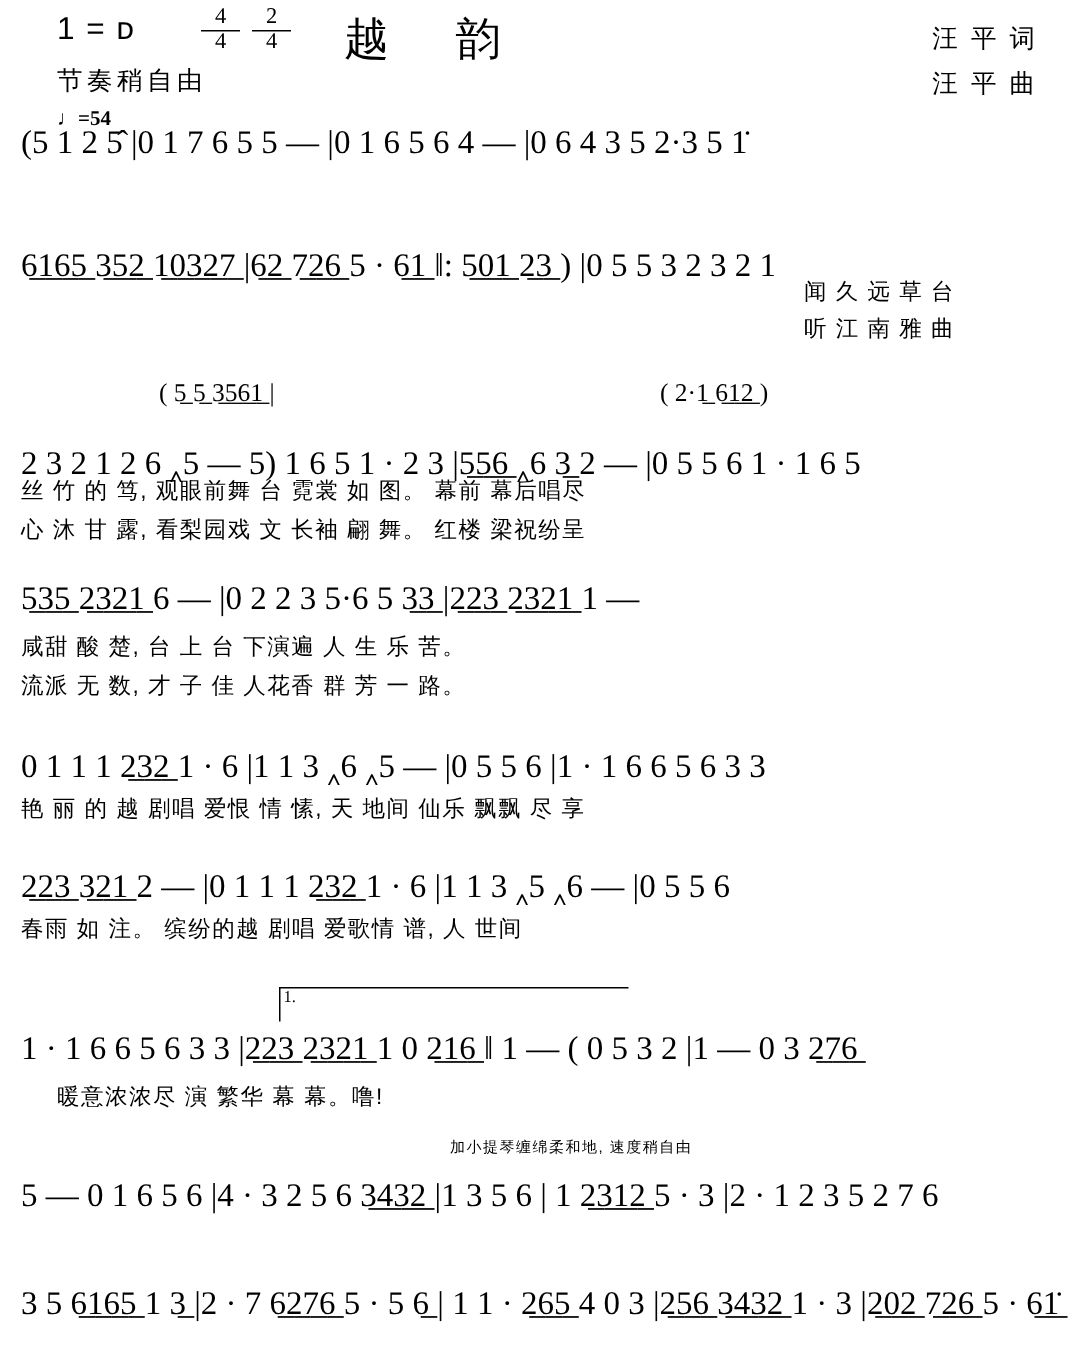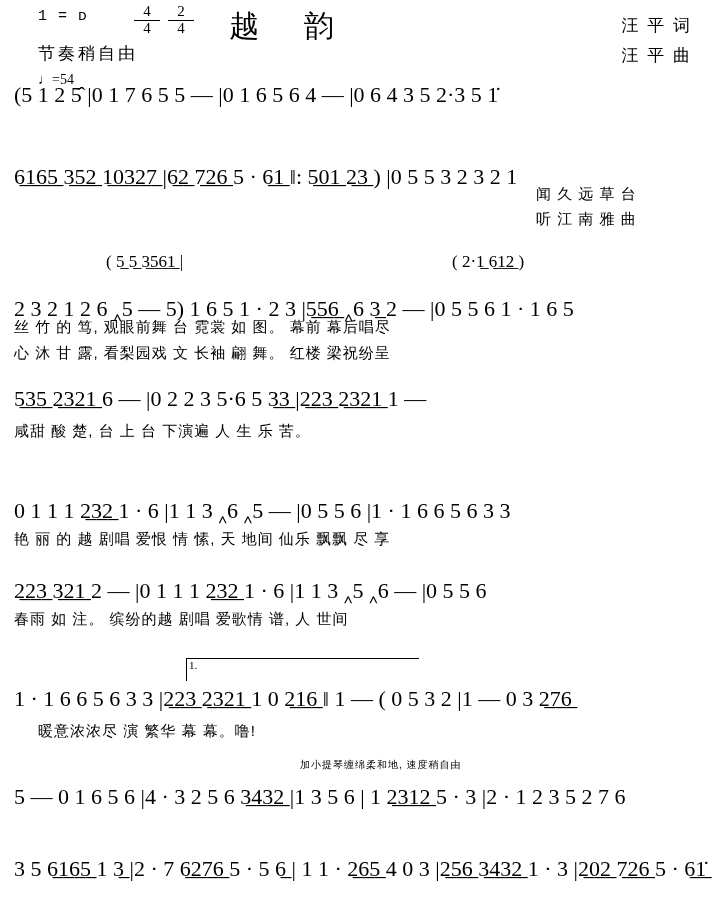--- a/index.html
+++ b/index.html
@@ -19,22 +19,22 @@
     position: absolute;
     left: 0; top: 0;
     width: 720px;
     height: 899px;
   }
 
   
   .hdr-key {
     position: absolute;
     left: 38px; top: 8px;
-    font-size: 15px;
-    font-family: Liberation Mono, monospace;
+    font-size: 21px;
+    font-family: Liberation Sans, sans-serif;
     letter-spacing: 1px;
     white-space: nowrap;
   }
   .meter {
     position: absolute;
     top: 4px;
     width: 26px;
     text-align: center;
     font-size: 15px;
     line-height: 1.05;
@@ -50,20 +50,21 @@
     left: 38px; top: 42px;
     font-size: 17px;
     font-family: "Liberation Sans", sans-serif;
     letter-spacing: 3px;
   }
   .hdr-tempo-num {
     position: absolute;
     left: 38px; top: 72px;
     font-size: 14px;
     font-family: "Liberation Serif", serif;
+    font-weight: bold;
   }
 
   .title {
     position: absolute;
     left: 0; top: 6px;
     width: 581px;
     text-align: center;
     font-size: 30px;
     letter-spacing: 18px;
     font-family: "Liberation Sans", sans-serif;
@@ -143,27 +144,28 @@
   <div class="credit" id="credit1">汪 平 词</div>
   <div class="credit" id="credit2">汪 平 曲</div>
 
   <div class="row" style="top:82px;">(5  1  2  5̂ |0 1  7 6 5  5  —  |0 1  6 5 6  4  —  |0 6  4 3 5  2·3  5 1̇</div>
 
   <div class="row" style="top:164px;">6̲1̲6̲5̲  3̲5̲2̲  1̲0̲3̲2̲7̲ |6̲2̲  7̲2̲6̲  5 · 6̲1̲ ‖: 5̲0̲1̲  2̲3̲ ) |0 5  5 3  2 3 2  1</div>
   <div class="lyr" style="top:185px; left:536px;">闻 久 远 草    台</div>
   <div class="lyr" style="top:210px; left:536px;">听 江 南 雅    曲</div>
 
   <div class="small-note" style="top:252px; left:106px;">( 5̲ 5̲  3̲5̲6̲1̲ |</div>
-  <div class="small-note" style="top:252px; left:452px;">( 2·1̲  6̲1̲2̲ )</div>
+  <div class="small-note" style="top:252px; left:440px;">( 2·1̲  6̲1̲2̲ )</div>
   <div class="row" style="top:292px;">2 3 2   1 2 6  ‸5   —    5) 1  6 5   1 · 2 3  |5̲5̲6̲  ‸6 3̲  2  —  |0 5  5 6  1 · 1  6 5</div>
   <div class="lyr" style="top:318px;">丝 竹 的   笃,        观眼前舞 台  霓裳  如  图。    幕前 幕后唱尽</div>
   <div class="lyr" style="top:344px;">心 沐 甘   露,        看梨园戏 文 长袖  翩  舞。    红楼 梁祝纷呈</div>
 
   <div class="row" style="top:386px;">5̲3̲5̲   2̲3̲2̲1̲  6  —  |0 2  2 3  5·6  5 3̲3̲ |2̲2̲3̲  2̲3̲2̲1̲  1  —</div>
   <div class="lyr" style="top:422px;">咸甜  酸    楚,       台 上 台  下演遍 人 生 乐       苦。</div>
+  <div class="lyr" style="top:448px;">流派  无    数,       才 子  佳  人花香 群 芳 一       路。</div>
 
   <div class="row" style="top:494px;font-family:Liberation Serif, serif;">0 1   1 1   2̲3̲2̲   1 · 6  |1 1   3 ‸6  ‸5   —   |0 5  5 6  |1 · 1  6 6  5 6 3   3</div>
   <div class="lyr" style="top:530px;">艳 丽 的 越    剧唱 爱恨 情    愫,      天 地间 仙乐 飘飘 尽   享</div>
 
   <div class="row" style="top:574px;">2̲2̲3̲  3̲2̲1̲   2 —  |0 1  1 1   2̲3̲2̲   1 · 6  |1 1   3 ‸5  ‸6 —  |0 5  5 6</div>
   <div class="lyr" style="top:610px;">春雨  如   注。      缤纷的越    剧唱 爱歌情   谱,      人 世间</div>
 
   <div class="endbox" style="left:186px; top:658px; width:230px; height:22px;">1.</div>
   <div class="row" style="top:686px;">1 · 1 6 6   5 6 3   3 |2̲2̲3̲  2̲3̲2̲1̲   1 0  2̲1̲6̲  ‖ 1 —  ( 0 5  3 2  |1 —  0 3  2̲7̲6̲</div>
   <div class="lyr" style="top:722px;padding-left:24px;">暖意浓浓尽   演 繁华 幕    幕。噜!</div>

